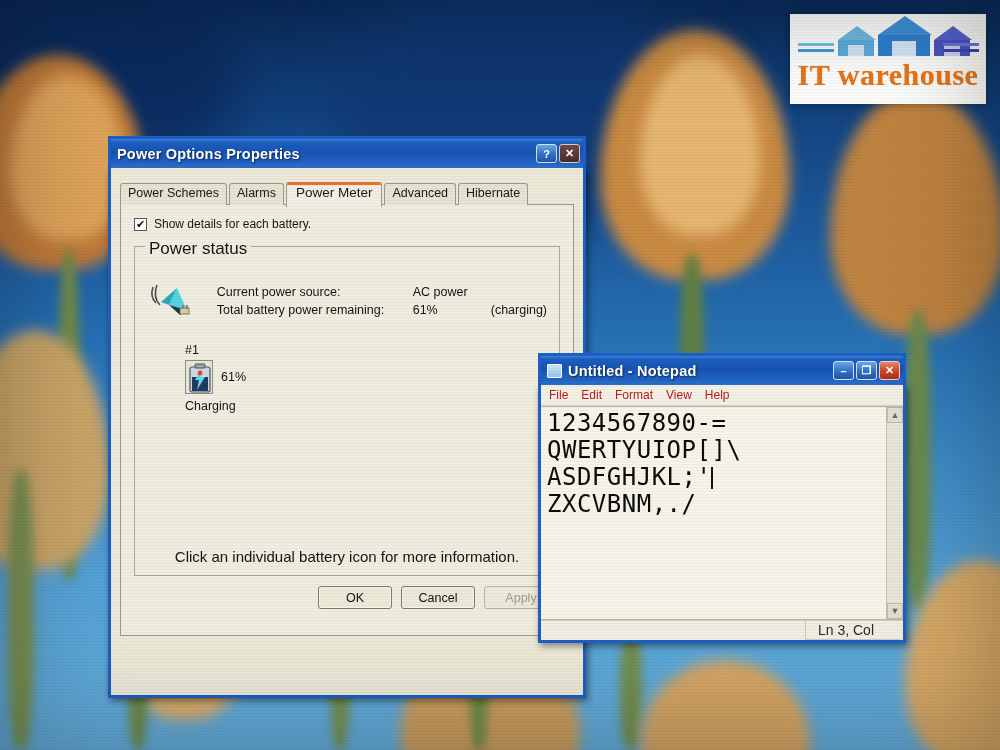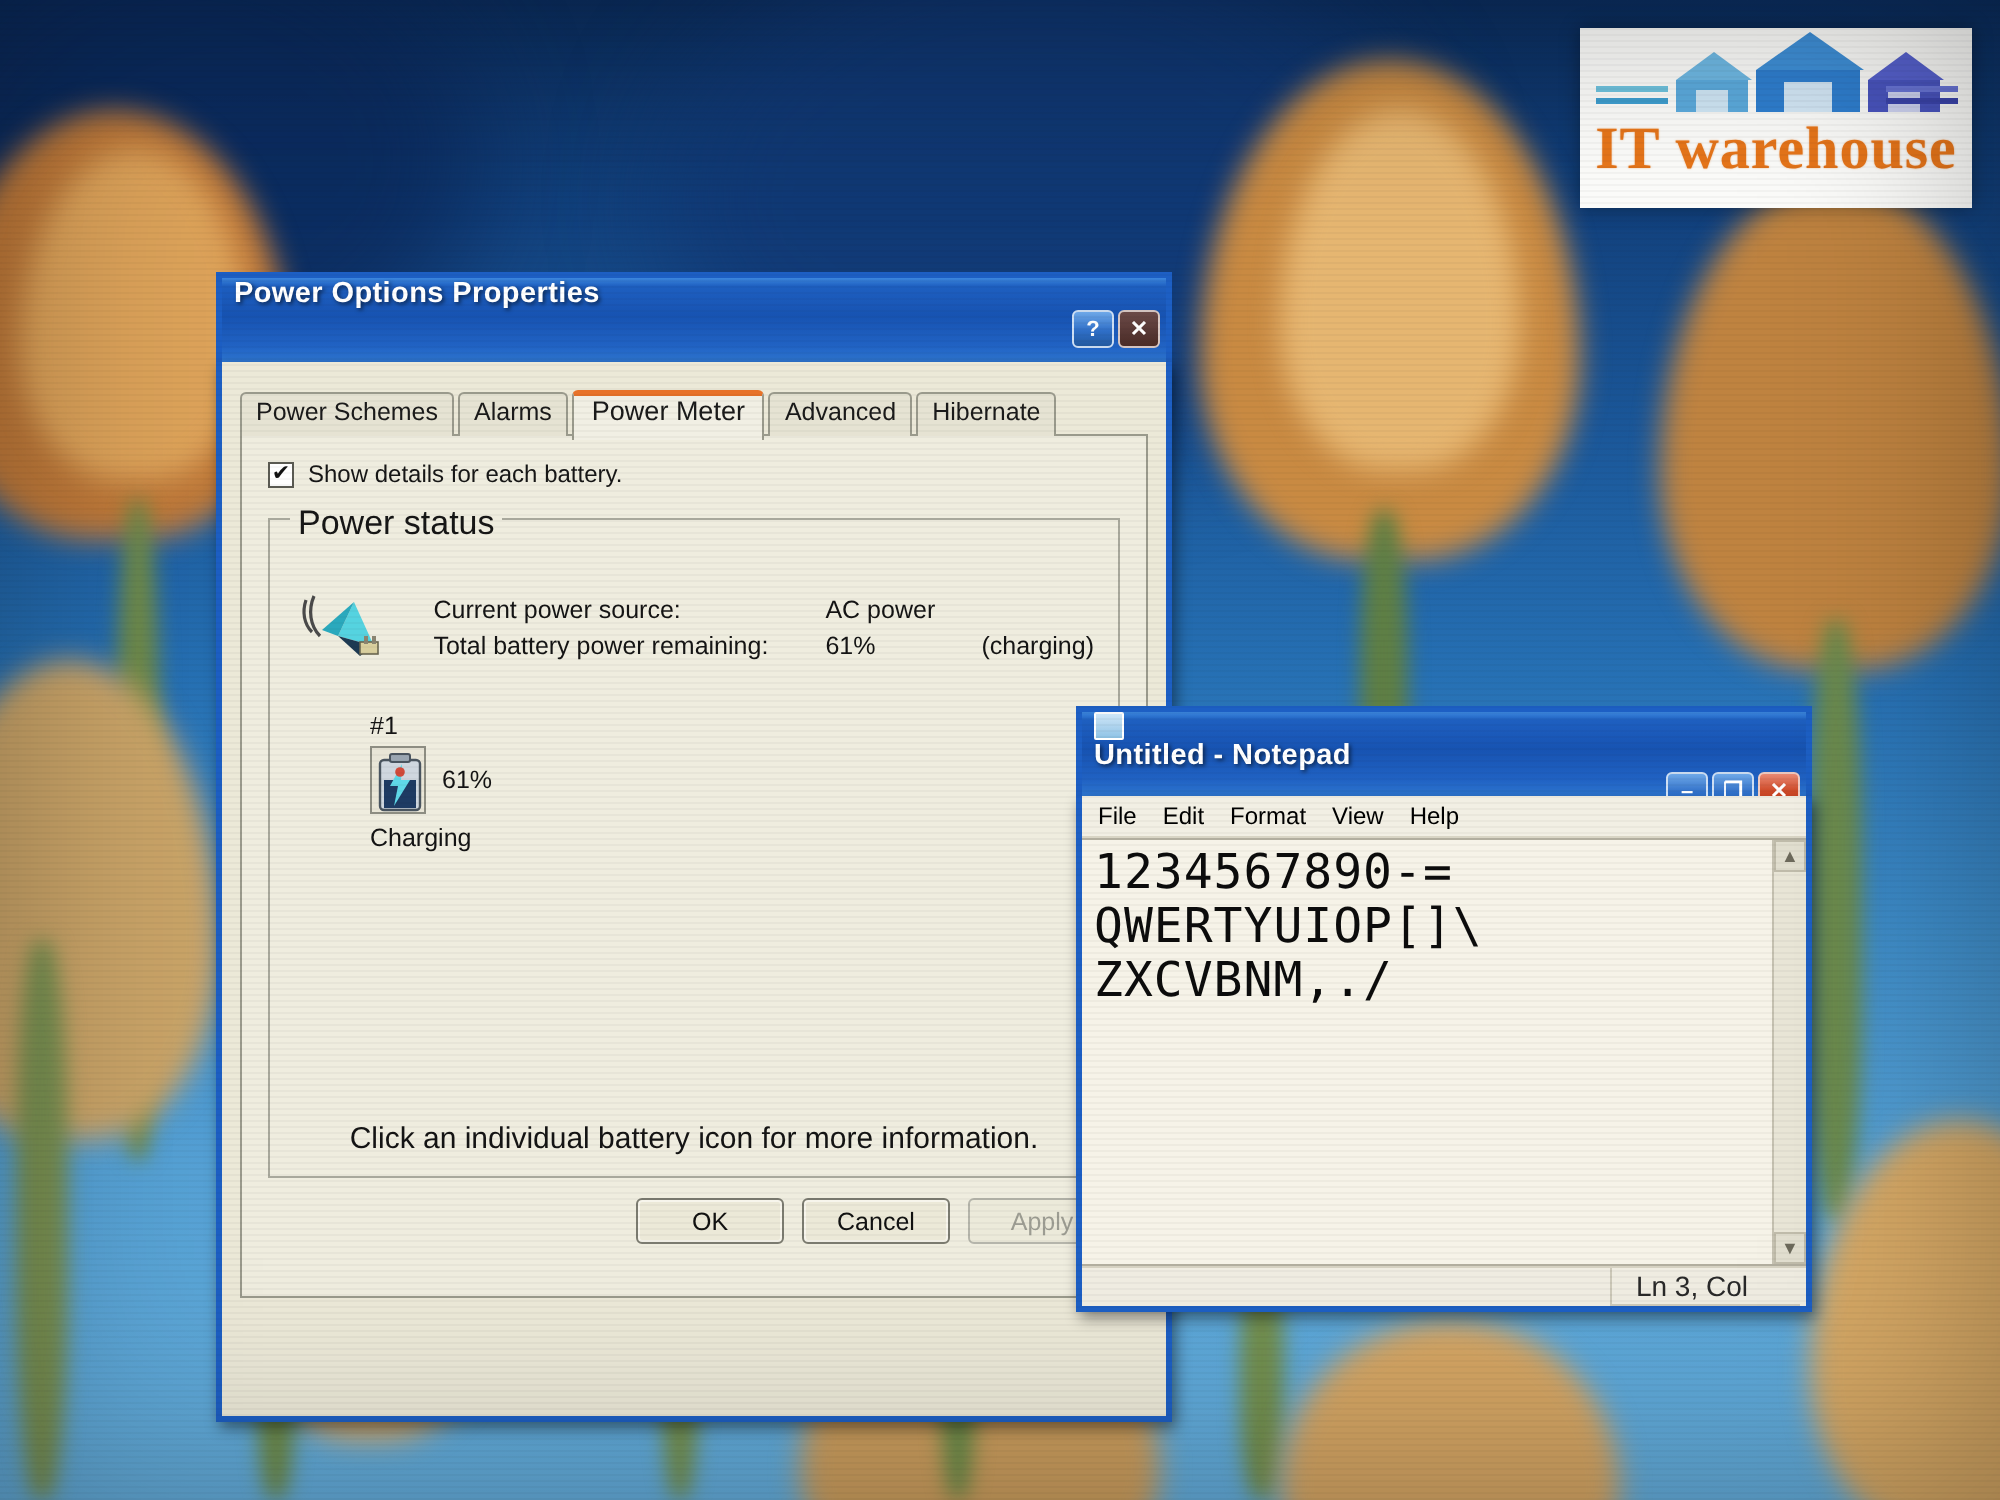--- a/index.html
+++ b/index.html
@@ -43,25 +43,24 @@
 
   
   .xp-win{ position:absolute; z-index:30; }
   .xp-frame{
     border:3px solid #1d5fc4; border-top:none;
     background:#ece9d8;
     box-shadow:2px 3px 7px rgba(0,0,0,.45);
     height:100%;
   }
   .xp-title{
-    height:45px; display:flex; padding:0 3px 0 6px;
+    height:32px; display:flex; align-items:center; padding:0 3px 0 6px;
     background:linear-gradient(180deg,#3b86dd 0%,#1e5fc0 10%,#1753b2 45%,#2163c4 82%,#2f78d4 100%);
     border:3px solid #1d5fc4; border-bottom:none;
     color:#fff;
-    flex-direction:column;
   }
   .xp-title .cap{
     font-weight:700; font-size:14.5px; letter-spacing:.2px;
     text-shadow:1px 1px 2px rgba(0,0,0,.6); white-space:nowrap;
   }
   .titlebtns{ margin-left:auto; display:flex; gap:2px; }
   .tbtn{
     width:21px; height:19px; border:1px solid #cfe0f5; border-radius:3px;
     display:flex; align-items:center; justify-content:center;
     color:#fff; font-size:11px; font-weight:700; cursor:pointer;
@@ -137,21 +136,21 @@
                  background:#eceada; box-shadow:none; }
 
   
   #notepad{ left:538px; top:353px; width:368px; height:258px; z-index:40; }
   #notepad .xp-frame{ background:#f4f1e6; display:flex; flex-direction:column; }
   .np-icon{ width:15px; height:14px; flex:none; margin-right:6px;
             background:linear-gradient(180deg,#cfe6f7,#8fc3e6);
             border:1px solid #ffffff; border-radius:1px; }
   .np-menu{ display:flex; gap:13px; padding:3px 7px 3px 8px;
             background:#f2efe4; border-bottom:1px solid #d9d5c5;
-            font-size:12px; color:#000000; }
+            font-size:12px; color:#b91c1c; }
   .np-menu span{ cursor:pointer; }
   .np-body{ flex:1; display:flex; background:#f6f3e8; overflow:hidden;
             border:1px solid #b8b4a4; border-left:none; border-right:none;}
   .np-text{
     flex:1; padding:3px 0 0 6px;
     font-family:"DejaVu Sans Mono", monospace;
     font-size:24px; line-height:1.12; color:#0c0c0c; letter-spacing:.5px;
     white-space:pre; overflow:hidden; position:relative;
   }
   .caret{ display:inline-block; width:2px; height:22px; background:#101010;
@@ -341,21 +340,21 @@
   <div class="xp-frame">
     <div class="np-menu">
       <span>File</span>
       <span>Edit</span>
       <span>Format</span>
       <span>View</span>
       <span>Help</span>
     </div>
 
     <div class="np-body">
-      <div class="np-text"><div>1234567890-=</div><div>QWERTYUIOP[]\</div><div>ZXCVBNM,./</div></div>
+      <div class="np-text"><div>1234567890-=</div><div>QWERTYUIOP[]\</div><div><span>ASDFGHJKL;'</span><span class="caret"></span></div><div>ZXCVBNM,./</div></div>
       <div class="np-scroll">
         <span class="sbtn">▲</span>
         <span class="sbtn">▼</span>
       </div>
     </div>
 
     <div class="np-status">
       <span class="cell">Ln 3, Col</span>
     </div>
   </div>

